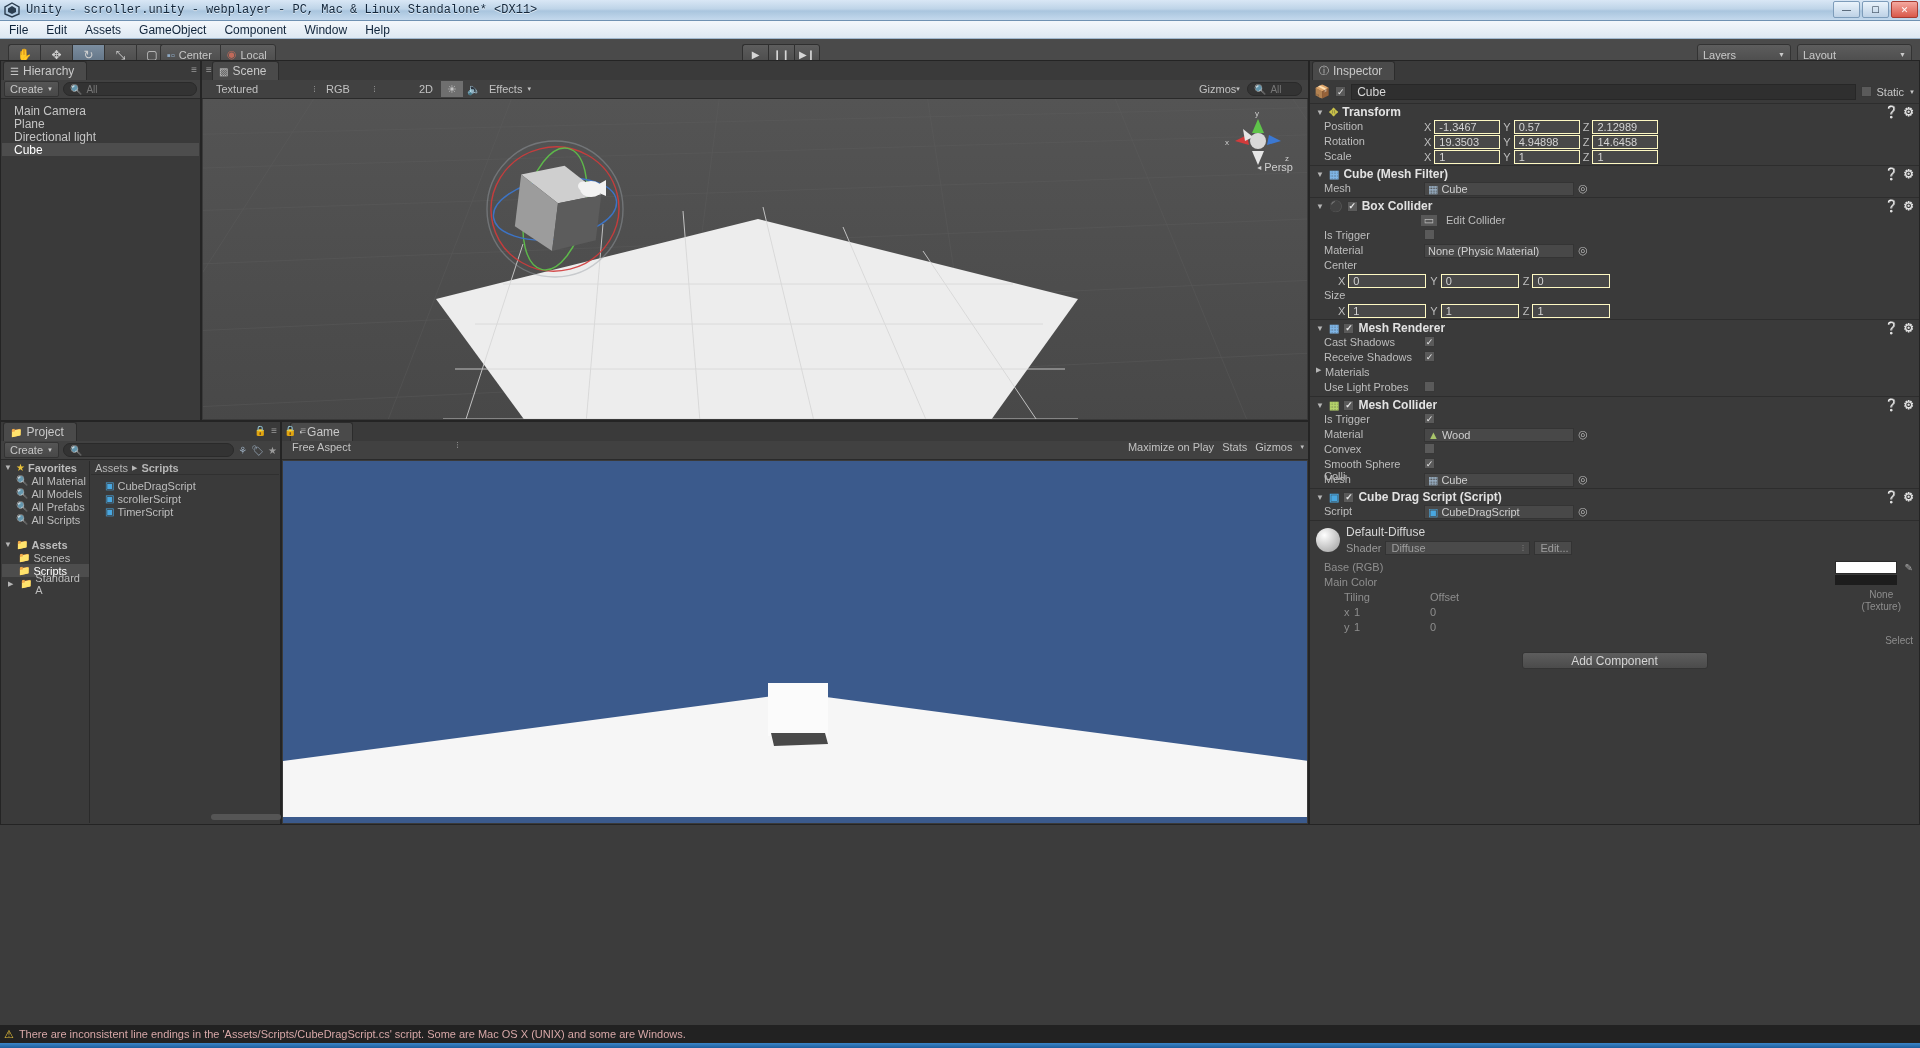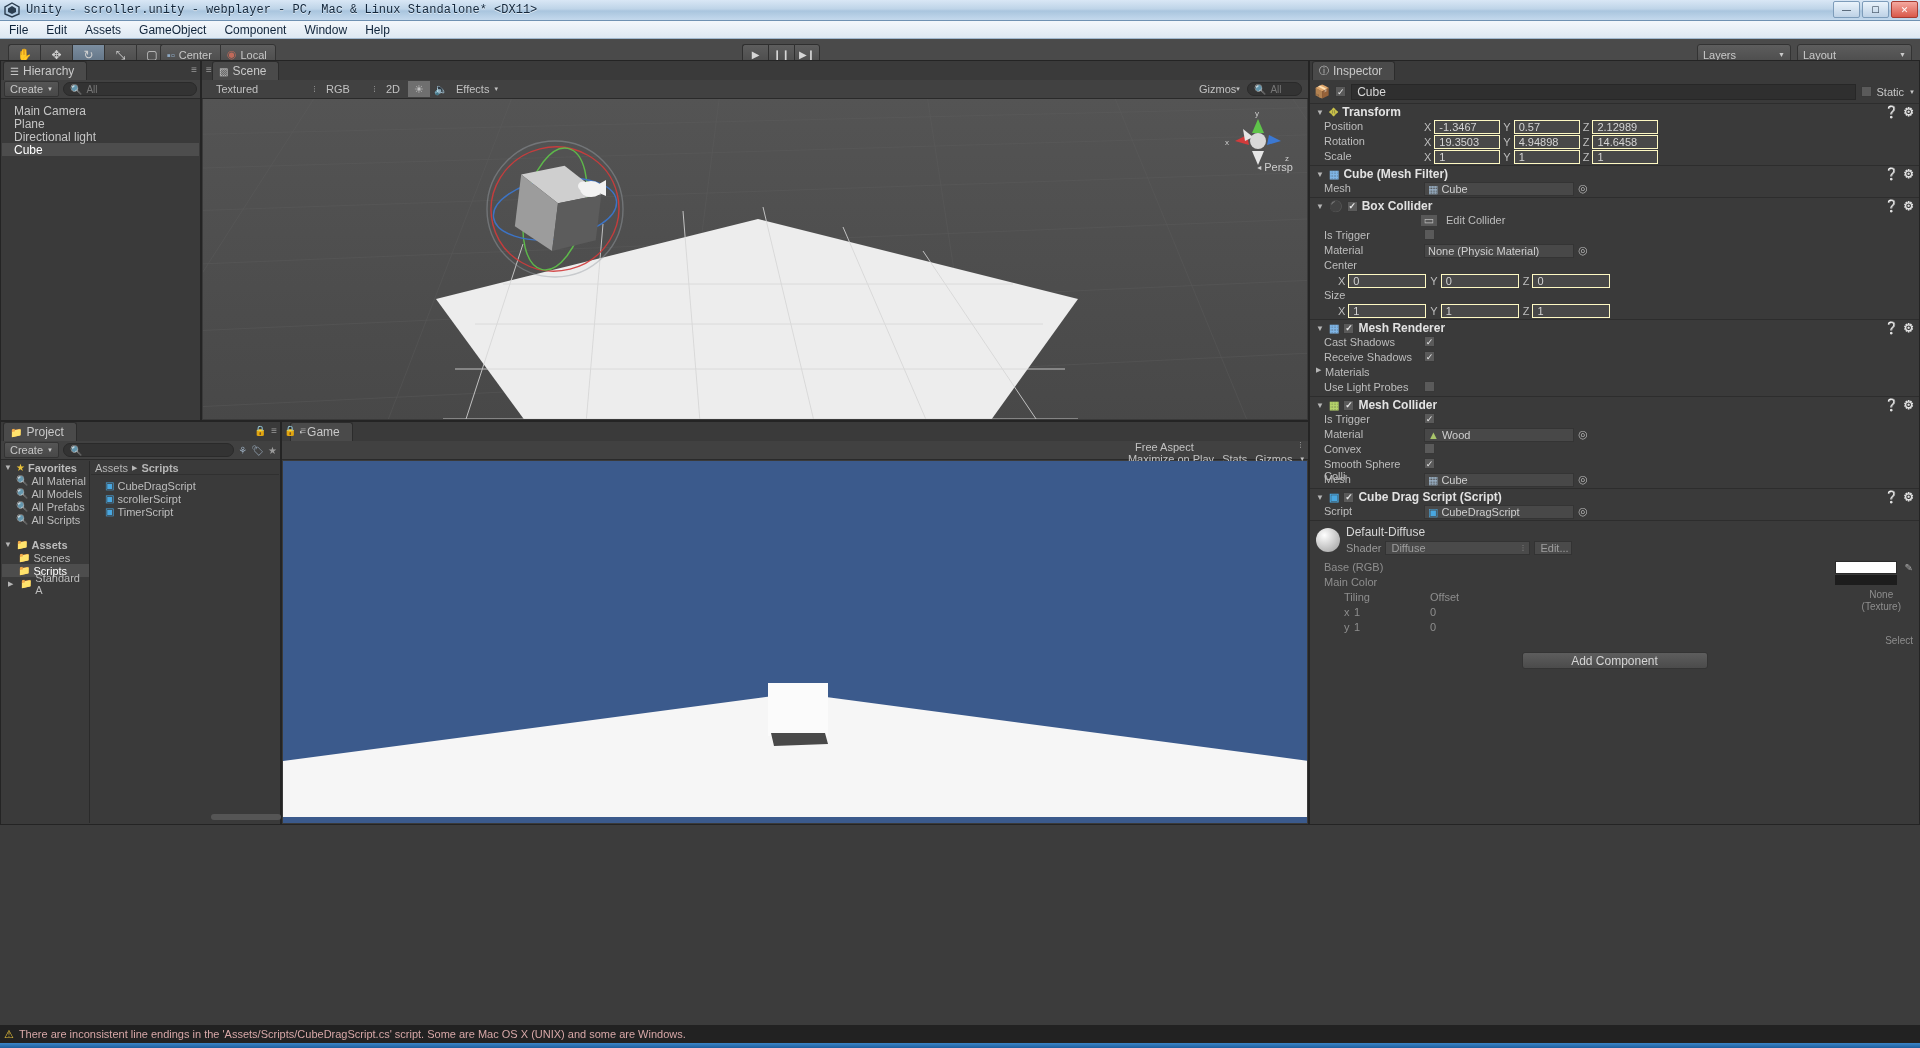--- a/index.html
+++ b/index.html
@@ -88,22 +88,22 @@
     background:#3a3a3a; border-right:1px solid #2a2a2a; }
   .plist { position:absolute; left:90px; top:39px; right:1px; bottom:1px; background:#3a3a3a; }
   .trow { height:13px; display:flex; align-items:center; font-size:11px; color:#bdbdbd; gap:3px;}
   .trow.sel { background:#4d4d4d; color:#fff; }
   .crumb { height:14px; display:flex; align-items:center; gap:4px; font-size:11px;
     color:#b6b6b6; padding-left:4px; background:#3a3a3a; border-bottom:1px solid #303030;}
 
   
   #game { left:281px; top:421px; width:1028px; height:404px; }
   .gamesub { height:19px; background:#414141; border-bottom:1px solid #2a2a2a;
-    display:flex; align-items:flex-end; font-size:11px; color:#c2c2c2; padding:0 4px;
-    justify-content:space-between;flex-direction:column; }
+    display:flex; align-items:flex-start; font-size:11px; color:#c2c2c2; padding:0 4px;
+    justify-content:space-between; }
   .gameview { position:absolute; left:1px; top:39px; right:1px; bottom:1px;
     background:#3b5a8c; overflow:hidden; }
 
   
   #inspector { left:1309px; top:60px; width:611px; height:765px; overflow:hidden;}
   .insp-head { background:#3a3a3a; padding:3px 4px; }
   .namerow { display:flex; align-items:center; gap:5px; height:17px; }
   .nfield { flex:1; height:16px; background:#2f2f2f; border:1px solid #272727;
     display:flex; align-items:center; padding-left:5px; font-size:12px; color:#d8d8d8; }
   .tagrow { display:flex; align-items:center; gap:4px; height:15px; margin-top:2px;
@@ -249,21 +249,21 @@
   </div>
   <div class="scenesub">
     <div class="ddl" style="width:110px;margin-left:10px;">
       <span>Textured</span>
       <span style="font-size:7px;">⋮</span>
       </div>
     <div class="ddl" style="width:60px;">
       <span>RGB</span>
       <span style="font-size:7px;">⋮</span>
       </div>
-    <div class="ddl" style="width:26px;">
+    <div class="ddl" style="width:26px;margin-left:33px;">
       <span>2D</span>
       </div>
     <div class="ddl" style="width:22px;background:#6f6f6f;justify-content:center;">☀</div>
     <div class="ddl" style="width:22px;justify-content:center;">🔈</div>
     <div class="ddl" style="width:50px;">
       <span>Effects</span>
       <span style="font-size:7px;">▾</span>
       </div>
     <div style="margin-left:auto;display:flex;align-items:center;gap:4px;padding-right:6px;">
       <div class="ddl" style="width:48px;">

